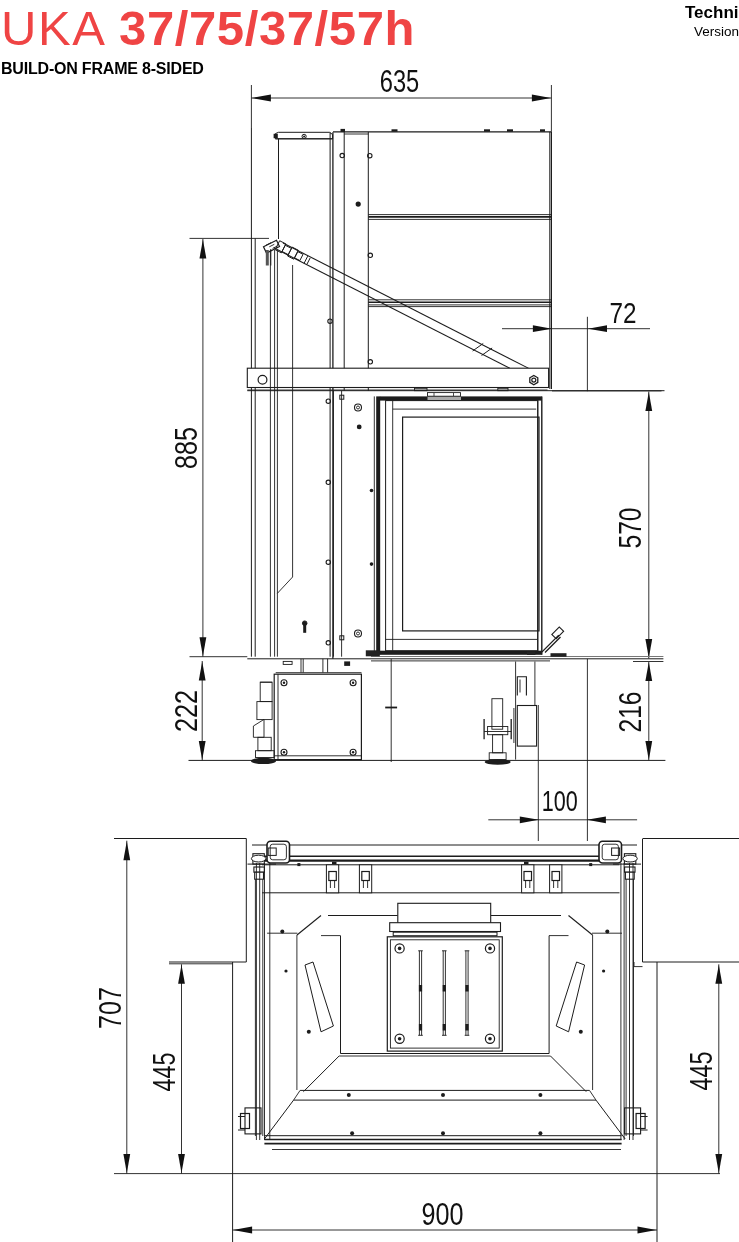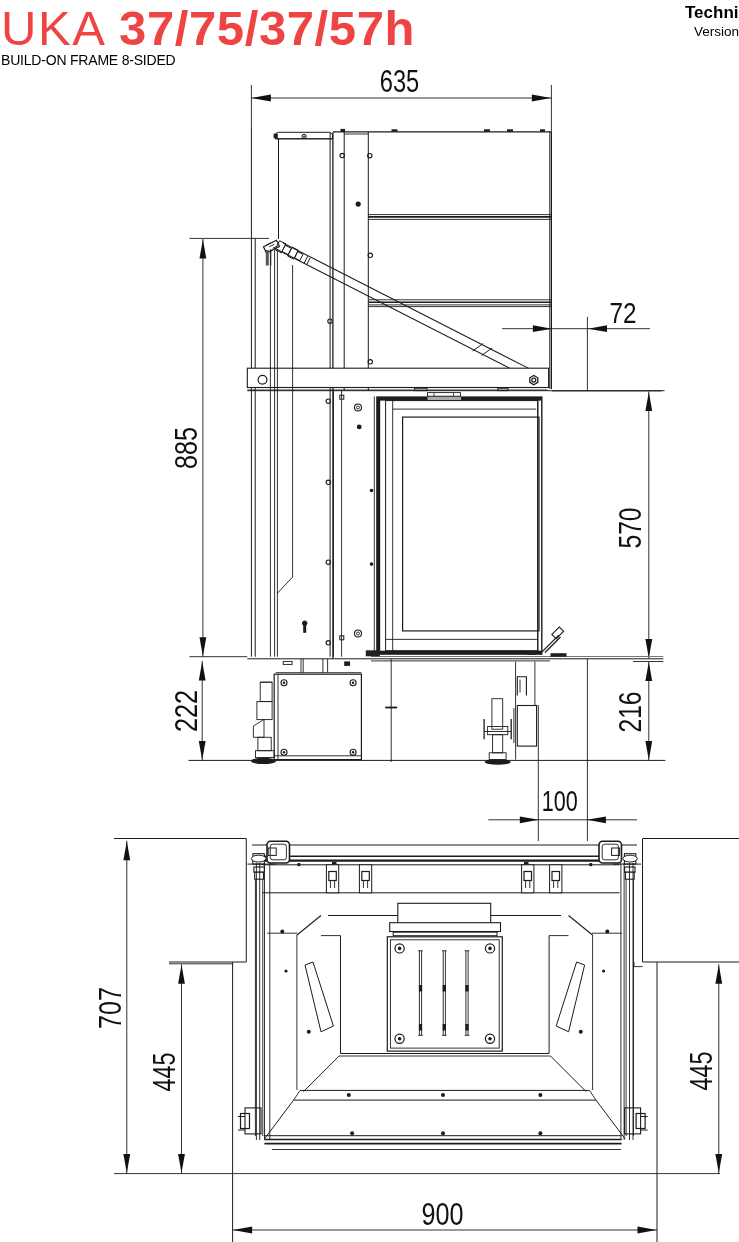--- a/index.html
+++ b/index.html
@@ -1,18 +1,18 @@
 <!DOCTYPE html>
 <html><head><meta charset="utf-8">
 <style>
 html,body{margin:0;padding:0;background:#fff;width:739px;height:1242px;overflow:hidden}
 body{font-family:"Liberation Sans",sans-serif;position:relative}
 .t1{position:absolute;left:1px;top:0px;font-size:49px;letter-spacing:1.6px;color:#ef4444;white-space:nowrap}
 .t1 b{letter-spacing:0.6px}
-.t2{position:absolute;left:1px;top:52px;font-size:14px;letter-spacing:-0.2px;font-weight:normal;color:#000;white-space:nowrap}
+.t2{position:absolute;left:1px;top:60px;font-size:16px;letter-spacing:-0.2px;font-weight:bold;color:#000;white-space:nowrap}
 .t3{position:absolute;left:685px;top:3px;font-size:17px;font-weight:bold;color:#000;white-space:nowrap}
 .t4{position:absolute;left:694px;top:24px;font-size:13.5px;color:#000;white-space:nowrap}
 svg{position:absolute;left:0;top:0}
 text{font-family:"Liberation Sans",sans-serif}
 </style></head>
 <body>
 <div class="t1">UKA <b>37/75/37/57h</b></div>
 <div class="t2">BUILD-ON FRAME 8-SIDED</div>
 <div class="t3">Technical</div>
 <div class="t4">Version 2</div>

